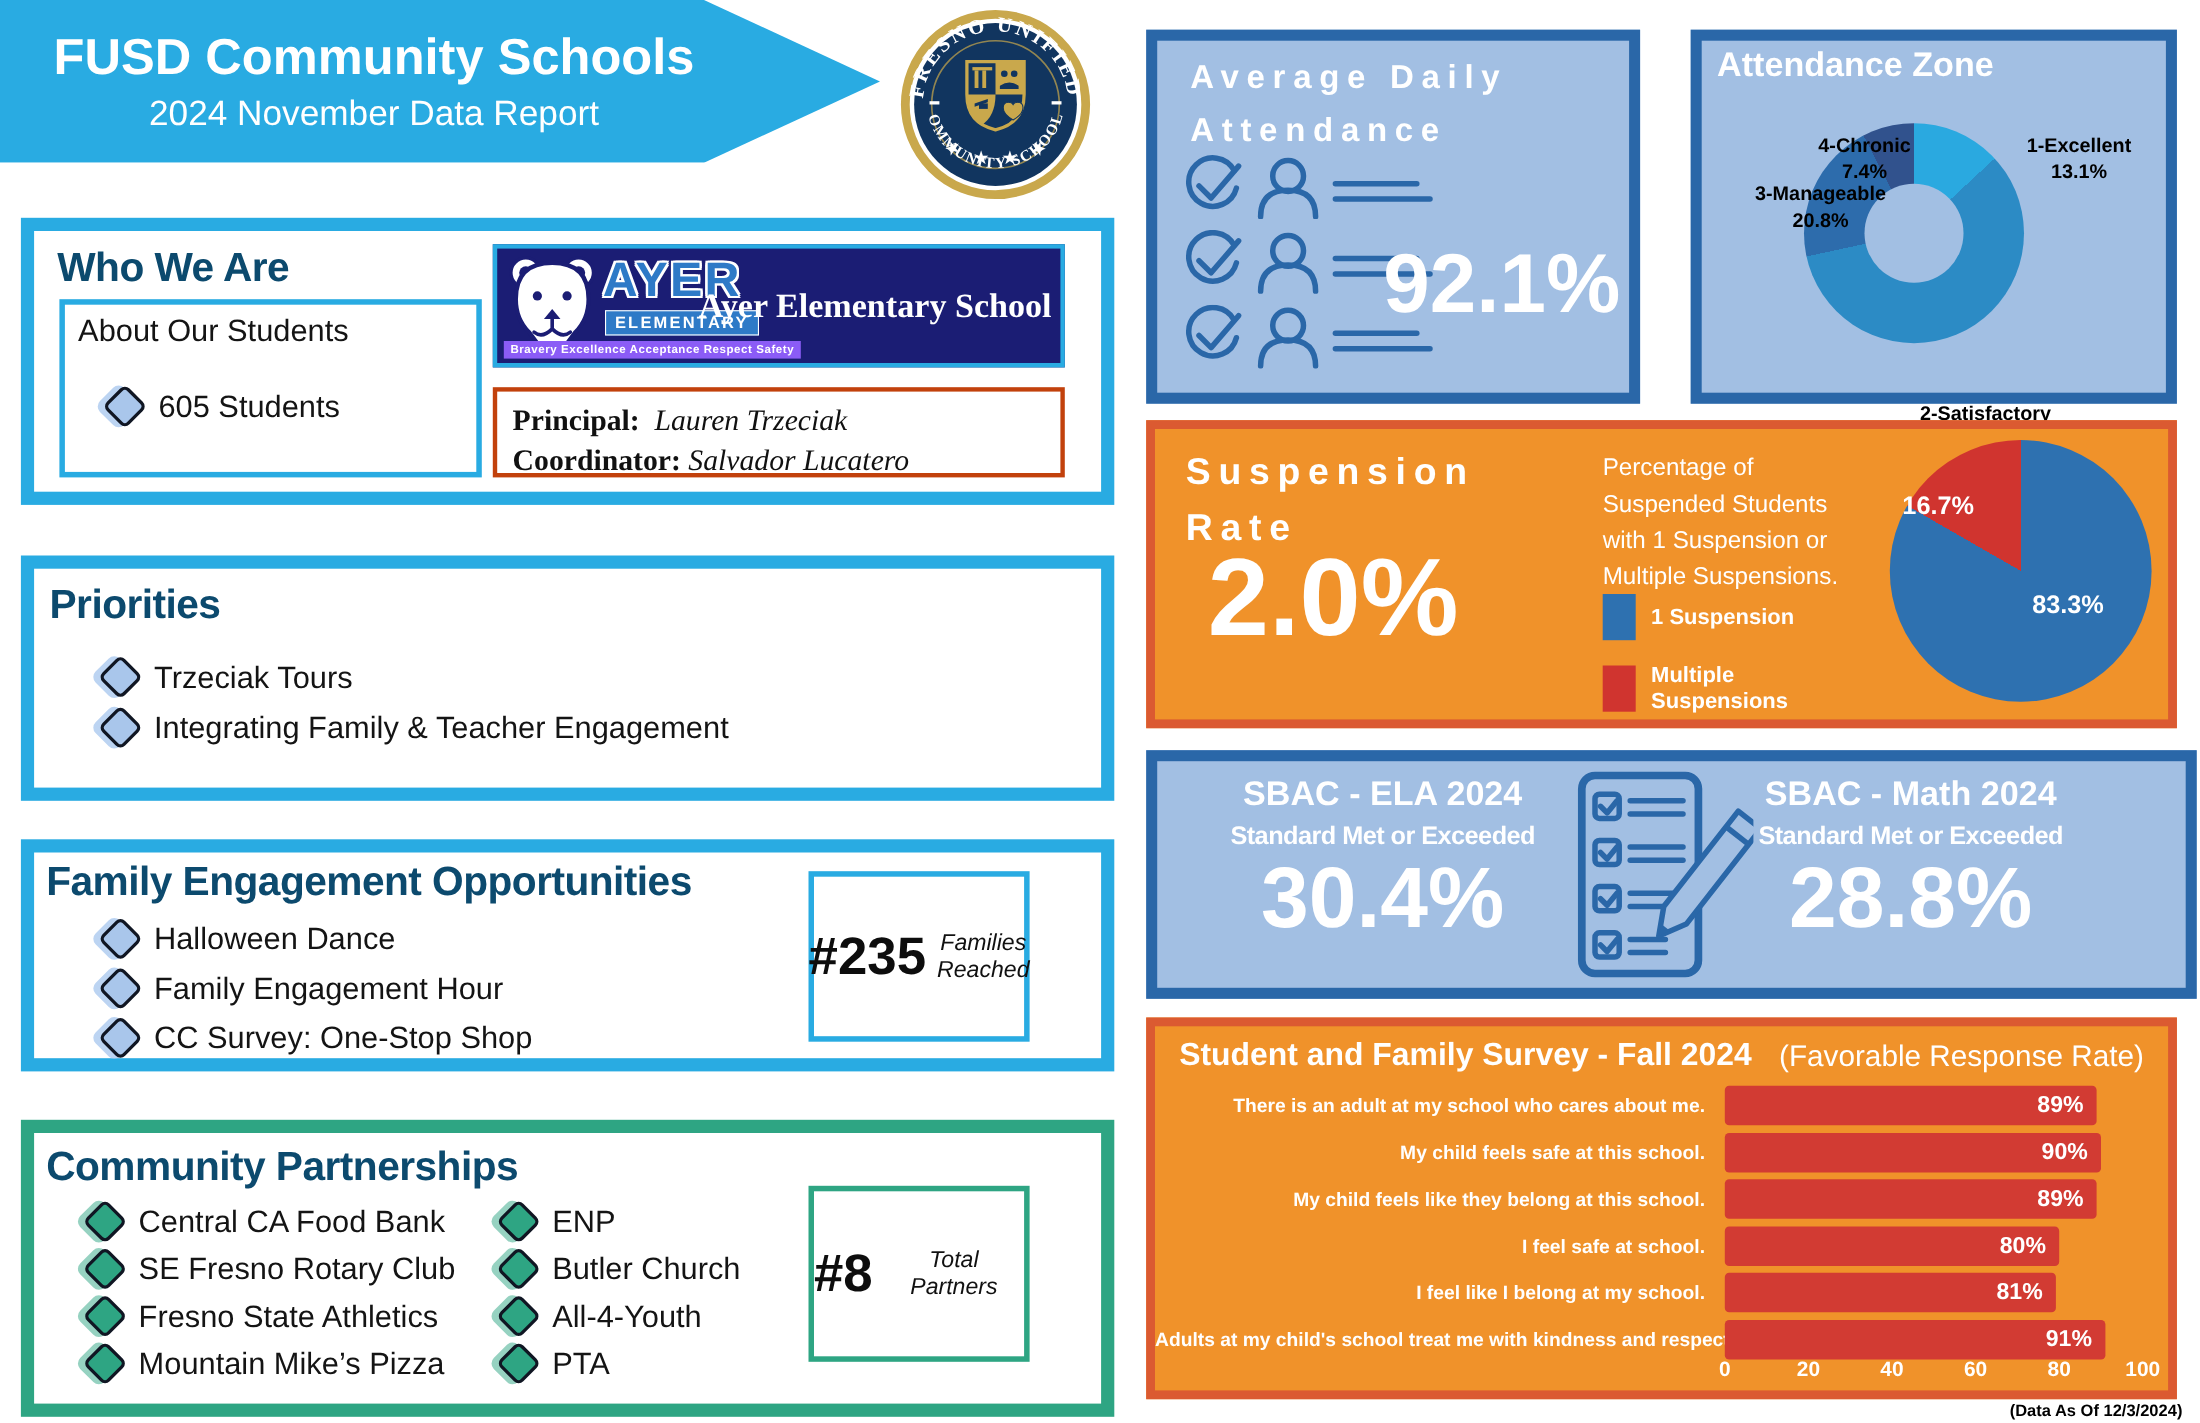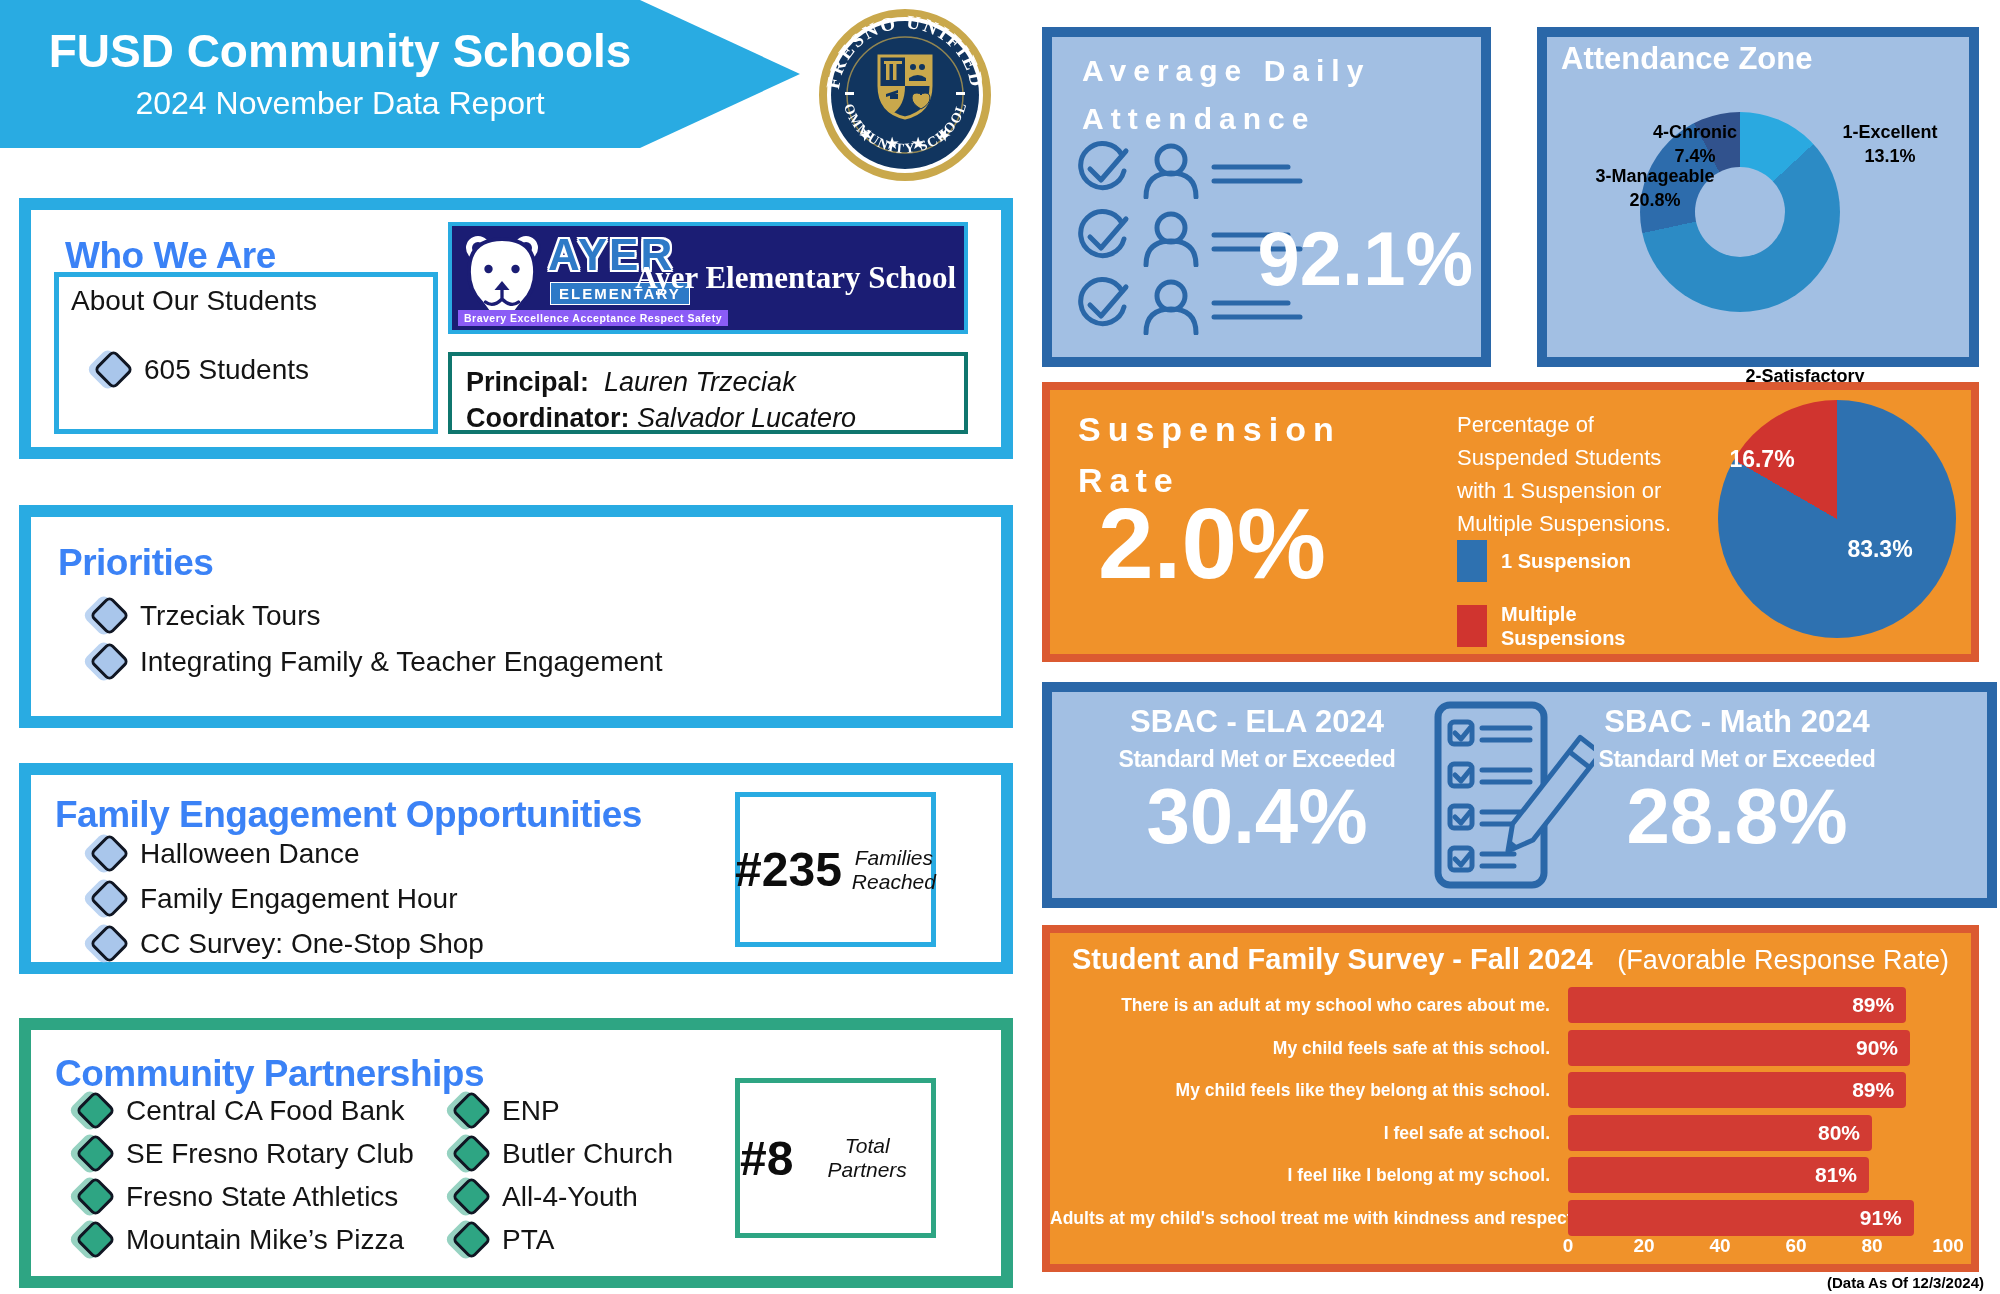--- a/index.html
+++ b/index.html
@@ -10,43 +10,43 @@
   .header-arrow{position:absolute;left:0;top:0;width:800px;height:148px;background:#29ABE2;
     clip-path:polygon(0 0,80% 0,100% 50%,80% 100%,0 100%);}
   .header-text{position:absolute;left:40px;top:26px;width:600px;text-align:center;color:#fff;}
   .header-title{font-size:46px;font-weight:800;line-height:1.1;}
   .header-subtitle{font-size:32px;font-weight:400;margin-top:8px;}
   .logo{position:absolute;left:816px;top:6px;width:178px;height:178px;}
 
   
   .lbox{position:absolute;background:#fff;border:12px solid #29ABE2;}
   .lbox.green{border-color:#2EA583;}
-  .lbox h2{position:absolute;margin:13px;color:#3b82f6;font-size:37px;font-weight:800;letter-spacing:-0.5px;}
+  .lbox h2{position:absolute;margin:0;color:#0c4a6e;font-size:37px;font-weight:800;letter-spacing:-0.5px;}
   .item-row{position:absolute;display:flex;align-items:center;color:#141414;font-size:28px;}
   .dmd{width:23px;height:23px;border:3px solid #101623;border-radius:6px;transform:rotate(45deg);
        flex:0 0 auto;margin:4px 16px 4px 6px;}
   .dmd.blue{background:#A9C6EB;box-shadow:-4px 4px 0 1px rgba(166,198,238,.75);}
   .dmd.green{background:#2EA583;box-shadow:-4px 4px 0 1px rgba(46,165,131,.5);}
 
   .about-box{position:absolute;left:23px;top:62px;width:374px;height:152px;border:5px solid #29ABE2;}
   .about-label{position:absolute;left:12px;top:8px;font-size:28px;color:#141414;}
 
   .ayer-banner{position:absolute;left:417px;top:12px;width:520px;height:112px;background:#1B1D74;
                border:4px solid #29ABE2;box-sizing:border-box;}
   .ayer-word{position:absolute;left:96px;top:4px;font-size:44px;font-weight:800;color:#2E7AC7;letter-spacing:2px;
     text-shadow:-2px -2px 0 #fff,2px -2px 0 #fff,-2px 2px 0 #fff,2px 2px 0 #fff,0 -2px 0 #fff,0 2px 0 #fff,-2px 0 0 #fff,2px 0 0 #fff;}
   .ayer-elem{position:absolute;left:98px;top:56px;background:#2E7AC7;color:#fff;font-size:15px;font-weight:700;
     letter-spacing:2px;padding:2px 8px;border:1px solid #fff;}
   .ayer-tag{position:absolute;left:6px;bottom:4px;background:#8b5cf6;color:#fff;font-size:10.5px;font-weight:700;
     padding:2px 6px;letter-spacing:.5px;}
   .ayer-name{position:absolute;right:8px;top:0;height:104px;line-height:104px;color:#fff;
     font-family:"Liberation Serif",serif;font-weight:700;font-size:31px;white-space:nowrap;}
 
-  .principal-box{position:absolute;left:417px;top:142px;width:520px;height:82px;border:4px solid #0f766e;
-    box-sizing:border-box;padding:8px 14px;font-size:27px;color:#111;line-height:1.35;}
+  .principal-box{position:absolute;left:417px;top:142px;width:520px;height:82px;border:4px solid #c2410c;
+    box-sizing:border-box;padding:8px 14px;font-size:27px;color:#111;line-height:1.35;font-family:Liberation Serif, serif;}
   .principal-box b{font-weight:800;}
   .principal-box i{font-style:italic;}
 
   .stat-box{position:absolute;border:5px solid #29ABE2;display:flex;
     align-items:center;justify-content:center;gap:10px;text-align:center;}
   .stat-box.green{border-color:#2EA583;}
   .stat-value{font-size:48px;font-weight:800;color:#0d0d0d;}
   .stat-label{font-size:21px;font-style:italic;color:#111;}
 
   

